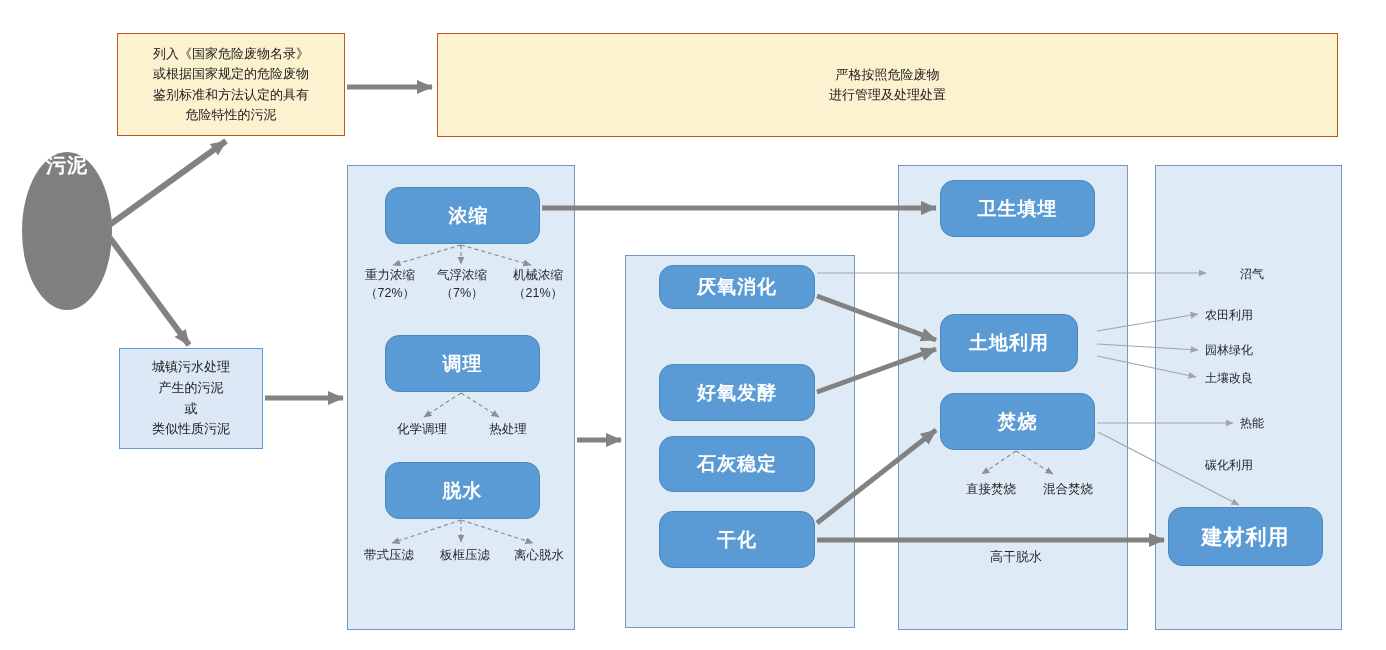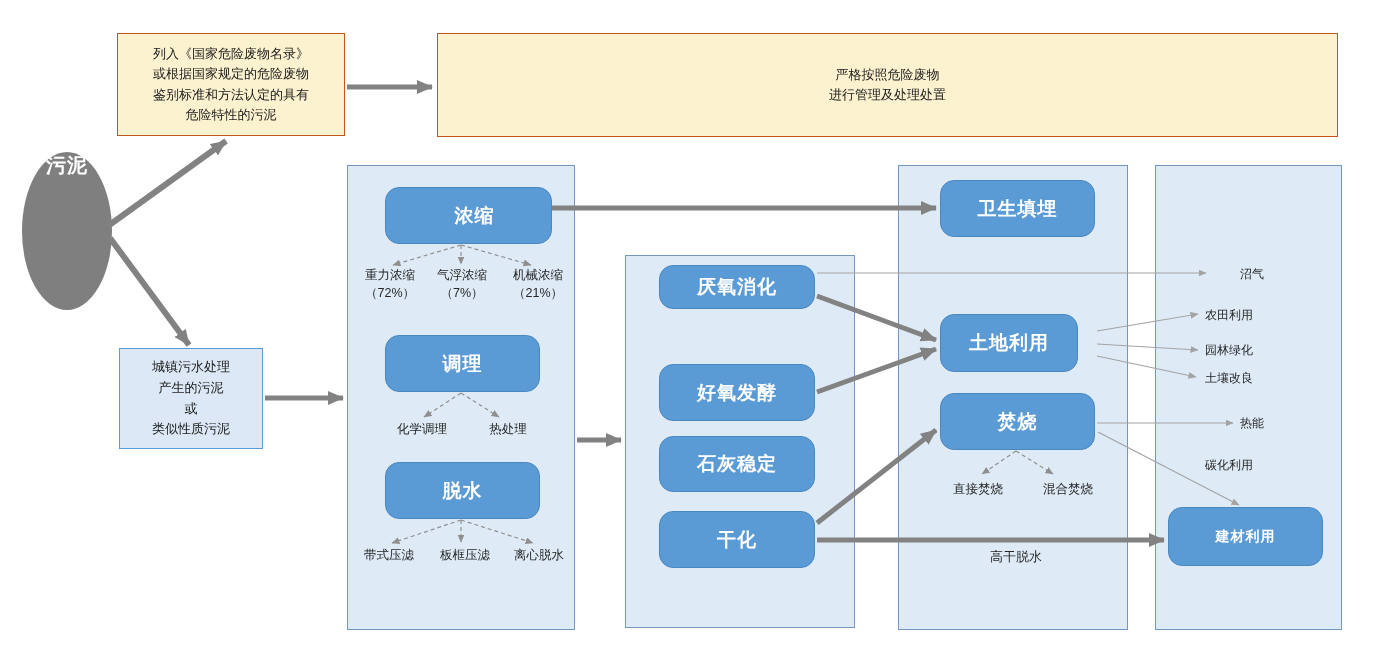--- a/index.html
+++ b/index.html
@@ -32,21 +32,21 @@
   .panel{
     background:#deebf7;border:1.5px solid #7596be;box-sizing:border-box;
   }
   
   .node{
     background:#5b9bd5;border:1px solid #4a88c0;border-radius:14px;
     display:flex;align-items:center;justify-content:center;
     color:#fff;font-weight:bold;font-size:19px;letter-spacing:1px;
     box-sizing:border-box;z-index:6;
   }
-  .node-lg{font-size:14px;}
+  .node-lg{font-size:21px;}
   
   .sub{
     text-align:center;font-size:12.5px;line-height:1.4;color:#262626;z-index:6;
   }
   .out{
     text-align:left;font-size:12px;color:#262626;z-index:6;
   }
   svg.wires{position:absolute;left:0;top:0;z-index:5;}
   .tk{stroke:#828282;stroke-width:5;fill:none;}
   .tk6{stroke:#828282;stroke-width:6;fill:none;}
@@ -127,21 +127,21 @@
   </div>
 
   <div class="abs panel" style="left:898px;top:165px;width:230px;height:465px;z-index:1;">
     
   </div>
 
   <div class="abs panel" style="left:1155px;top:165px;width:187px;height:465px;z-index:1;">
     
   </div>
 
-  <div class="abs node" style="left:385px;top:187px;width:167px;height:57px;padding-left:12px;">浓缩</div>
+  <div class="abs node" style="left:385px;top:187px;width:155px;height:57px;padding-left:12px;">浓缩</div>
   <div class="abs node" style="left:385px;top:335px;width:155px;height:57px;">调理</div>
   <div class="abs node" style="left:385px;top:462px;width:155px;height:57px;">脱水</div>
 
   <div class="abs sub preline" style="left:350px;top:267px;width:80px;">重力浓缩
 （72%）</div>
   <div class="abs sub preline" style="left:425px;top:267px;width:74px;">气浮浓缩
 （7%）</div>
   <div class="abs sub preline" style="left:498px;top:267px;width:80px;">机械浓缩
 （21%）</div>
   <div class="abs sub" style="left:384px;top:421px;width:76px;">化学调理</div>
@@ -152,21 +152,21 @@
 
   <div class="abs node" style="left:659px;top:265px;width:156px;height:44px;">厌氧消化</div>
   <div class="abs node" style="left:659px;top:364px;width:156px;height:57px;">好氧发酵</div>
   <div class="abs node" style="left:659px;top:436px;width:156px;height:56px;">石灰稳定</div>
   <div class="abs node" style="left:659px;top:511px;width:156px;height:57px;">干化</div>
 
   <div class="abs node" style="left:940px;top:180px;width:155px;height:57px;">卫生填埋</div>
   <div class="abs node" style="left:940px;top:314px;width:138px;height:58px;">土地利用</div>
   <div class="abs node" style="left:940px;top:393px;width:155px;height:57px;">焚烧</div>
 
-  <div class="abs sub" style="left:940px;top:481px;width:76px;">直接焚烧</div>
+  <div class="abs sub" style="left:940px;top:481px;width:76px;text-align:right;">直接焚烧</div>
   <div class="abs sub" style="left:1030px;top:481px;width:76px;">混合焚烧</div>
   <div class="abs sub" style="left:978px;top:548px;width:76px;font-size:13px;">高干脱水</div>
 
   <div class="abs node node-lg" style="left:1168px;top:507px;width:155px;height:59px;">建材利用</div>
 
   <div class="abs out" style="left:1240px;top:266px;width:50px;">沼气</div>
   <div class="abs out" style="left:1205px;top:307px;width:88px;">农田利用</div>
   <div class="abs out" style="left:1205px;top:342px;width:88px;">园林绿化</div>
   <div class="abs out" style="left:1205px;top:370px;width:88px;">土壤改良</div>
   <div class="abs out" style="left:1240px;top:415px;width:50px;">热能</div>

